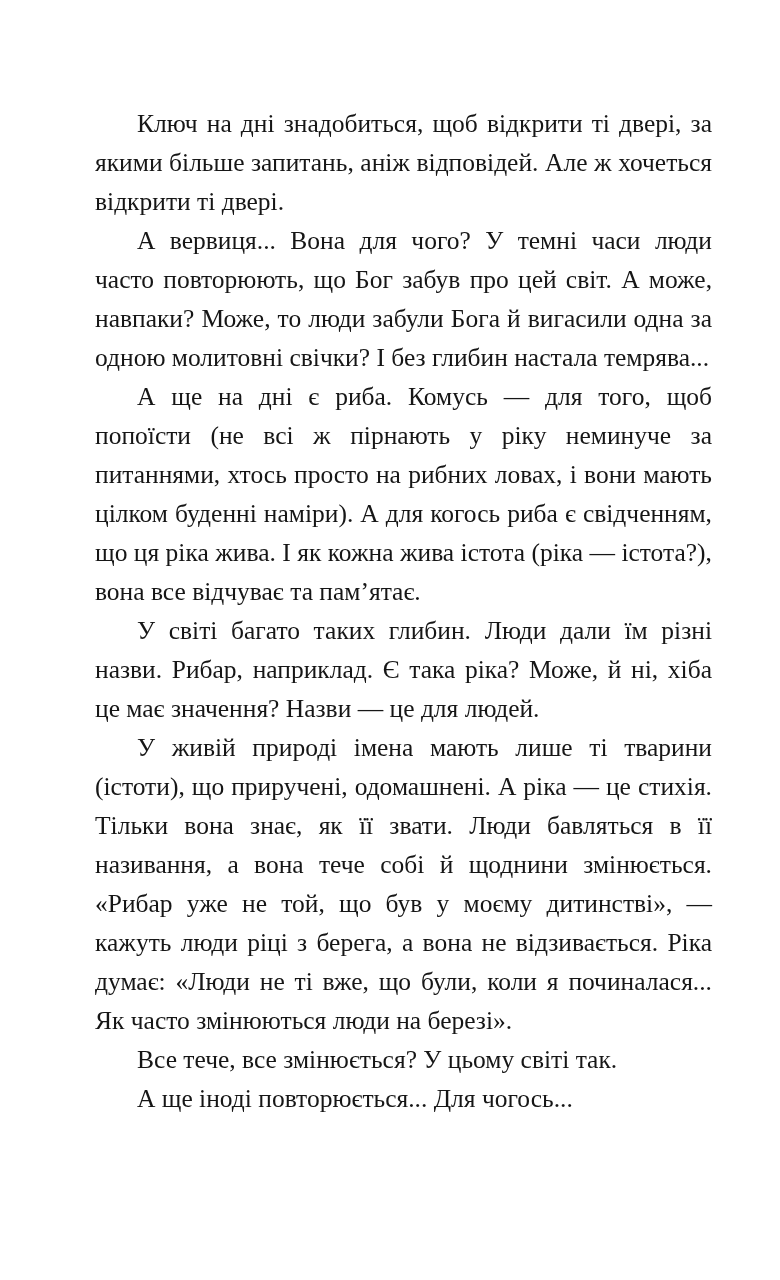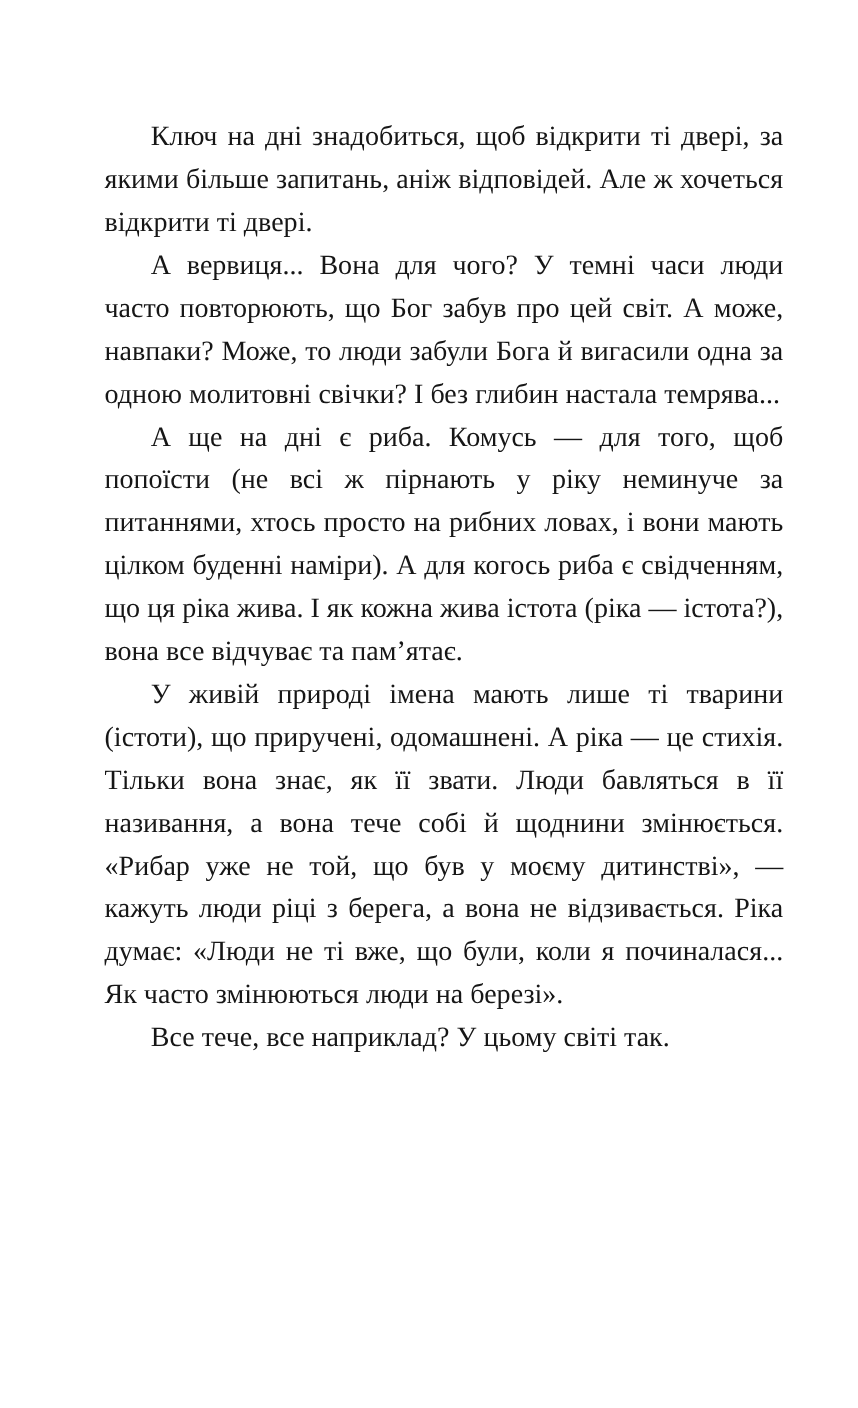--- a/index.html
+++ b/index.html
@@ -32,15 +32,17 @@
     text-indent: 42px;
   }
 </style>
 </head>
 <body>
 
 <main class="book-page">
   <p>Ключ на дні знадобиться, щоб відкрити ті двері, за якими більше запитань, аніж відповідей. Але ж хочеться відкрити ті двері.</p>
   <p>А вервиця... Вона для чого? У темні часи люди часто повторюють, що Бог забув про цей світ. А може, навпаки? Може, то люди забули Бога й вигасили одна за одною молитовні свічки? І без глибин настала темрява...</p>
   <p>А ще на дні є риба. Комусь — для того, щоб попоїсти (не всі ж пірнають у ріку неминуче за питаннями, хтось просто на рибних ловах, і вони мають цілком буденні наміри). А для когось риба є свідченням, що ця ріка жива. І як кожна жива істота (ріка — істота?), вона все відчуває та пам’ятає.</p>
+  <p>У світі багато таких глибин. Люди дали їм різні назви. Рибар, наприклад. Є така ріка? Може, й ні, хіба це має значення? Назви — це для людей.</p>
   <p>У живій природі імена мають лише ті тварини (істоти), що приручені, одомашнені. А ріка — це стихія. Тільки вона знає, як її звати. Люди бавляться в її називання, а вона тече собі й щоднини змінюється. «Рибар уже не той, що був у моєму дитинстві», — кажуть люди ріці з берега, а вона не відзивається. Ріка думає: «Люди не ті вже, що були, коли я починалася... Як часто змінюються люди на березі».</p>
-  <p>Все тече, все наприклад? У цьому світі так.</p>
+  <p>Все тече, все змінюється? У цьому світі так.</p>
+  <p>А ще іноді повторюється... Для чогось...</p>
 </main>
 
 </body></html>

